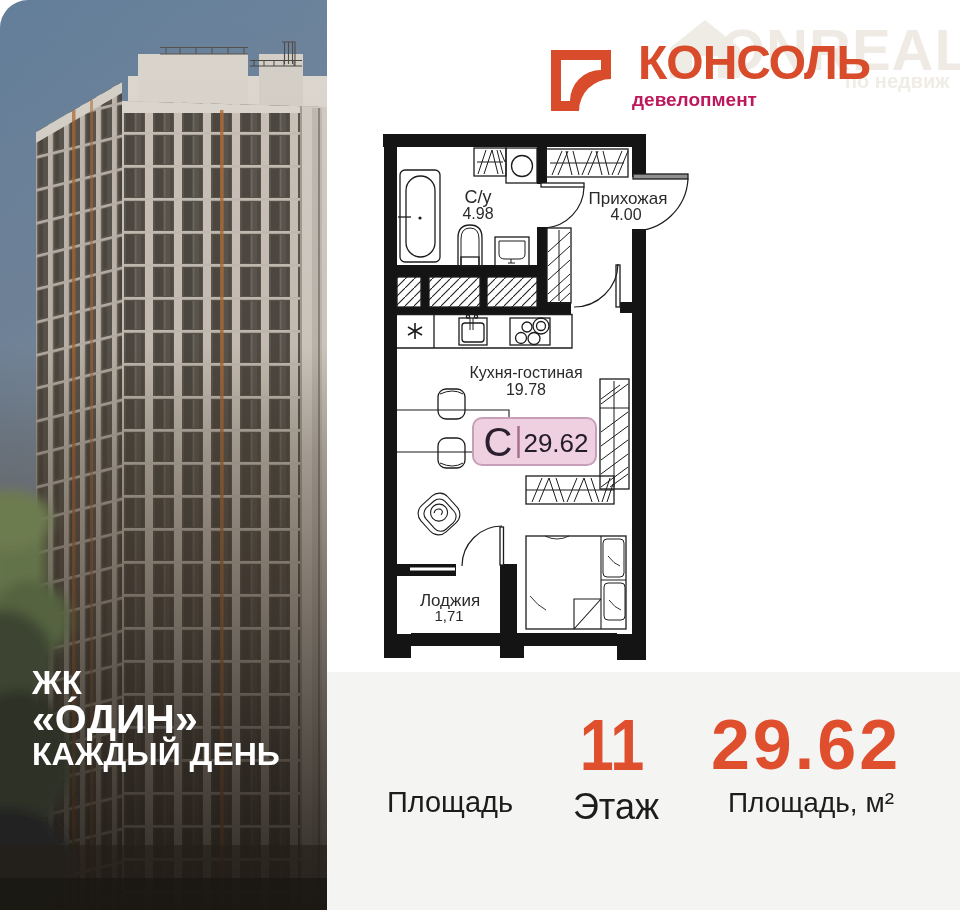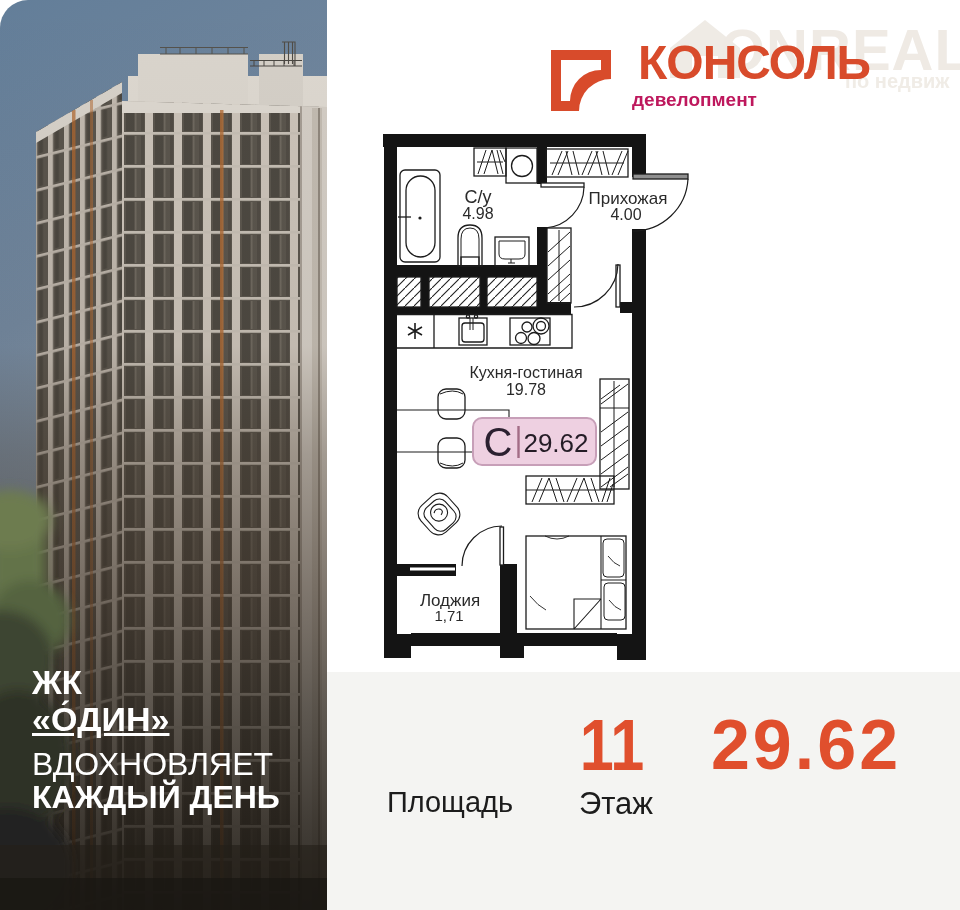--- a/index.html
+++ b/index.html
@@ -98,23 +98,22 @@
 
   <rect x="0" y="845" width="327" height="65" fill="#231f19" opacity="0.62"></rect>
   <rect x="0" y="878" width="327" height="32" fill="#191612" opacity="0.72"></rect>
 </svg>
 </div>
 
 <div class="abs" style="left:32px;top:665px;color:#ffffff;">
 
   <div style="font-weight:bold;font-size:33px;line-height:36px;">ЖК</div>
 
-  <div style="font-weight:bold;font-size:34px;line-height:37px;text-decoration:underline;">«О́ДИН»</div>
-
-  <div style="font-size:32px;line-height:33px;margin-top:10px;">ВДОХНОВЛЯЕТ</div>
+  <div style="font-weight:bold;font-size:41px;line-height:37px;">«О́ДИН»</div>
+
 
   <div style="font-size:32px;line-height:33px;font-weight:bold;">КАЖДЫЙ ДЕНЬ</div>
 </div>
 
 <svg class="abs" style="left:660px;top:8px;" width="300" height="90" viewBox="0 0 300 90" xmlns="http://www.w3.org/2000/svg">
   <path d="M10,70 V40 L45,12 L80,40 V70 H58 V48 H32 V70 Z" fill="#efebe5"></path>
   <text x="60" y="62" font-family="Liberation Sans, sans-serif" font-weight="bold" font-size="58" letter-spacing="1" fill="#efeae4">ONREALT</text>
   <text x="185" y="80" font-family="Liberation Sans, sans-serif" font-weight="bold" font-size="20" fill="#f0ece6">по недвиж</text>
 </svg>
 
@@ -331,18 +330,19 @@
       <text x="556" y="452" font-size="26" text-anchor="middle" fill="#241c26" stroke="none" font-family="Liberation Sans, sans-serif">29.62</text>
     </g>
   </g>
 </svg>
 
 
 <div class="abs" style="left:450px;top:786px;transform:translateX(-50%);color:#1c1c1c;font-size:29px;white-space:nowrap;">Площадь</div>
 
 <div class="abs" style="left:612px;top:704px;transform:translateX(-50%) scaleX(0.85);color:#e04f2d;font-weight:bold;font-size:72px;">11</div>
 
-<div class="abs" style="left:616px;top:786px;transform:translateX(-50%);color:#1c1c1c;font-size:31px;white-space:nowrap;text-align:center;">Этаж</div>
+<div class="abs" style="left:616px;top:786px;transform:translateX(-50%);color:#1c1c1c;font-size:36px;white-space:nowrap;text-align:center;">Этаж</div>
 
 <div class="abs" style="left:806px;top:705px;transform:translateX(-50%);color:#e04f2d;font-weight:bold;font-size:70px;letter-spacing:3px;">29.62</div>
 
+<div class="abs" style="left:811px;top:787px;transform:translateX(-50%);color:#1c1c1c;font-size:28px;white-space:nowrap;">Площадь, м²</div>
 
 </div>
 
 </body></html>

